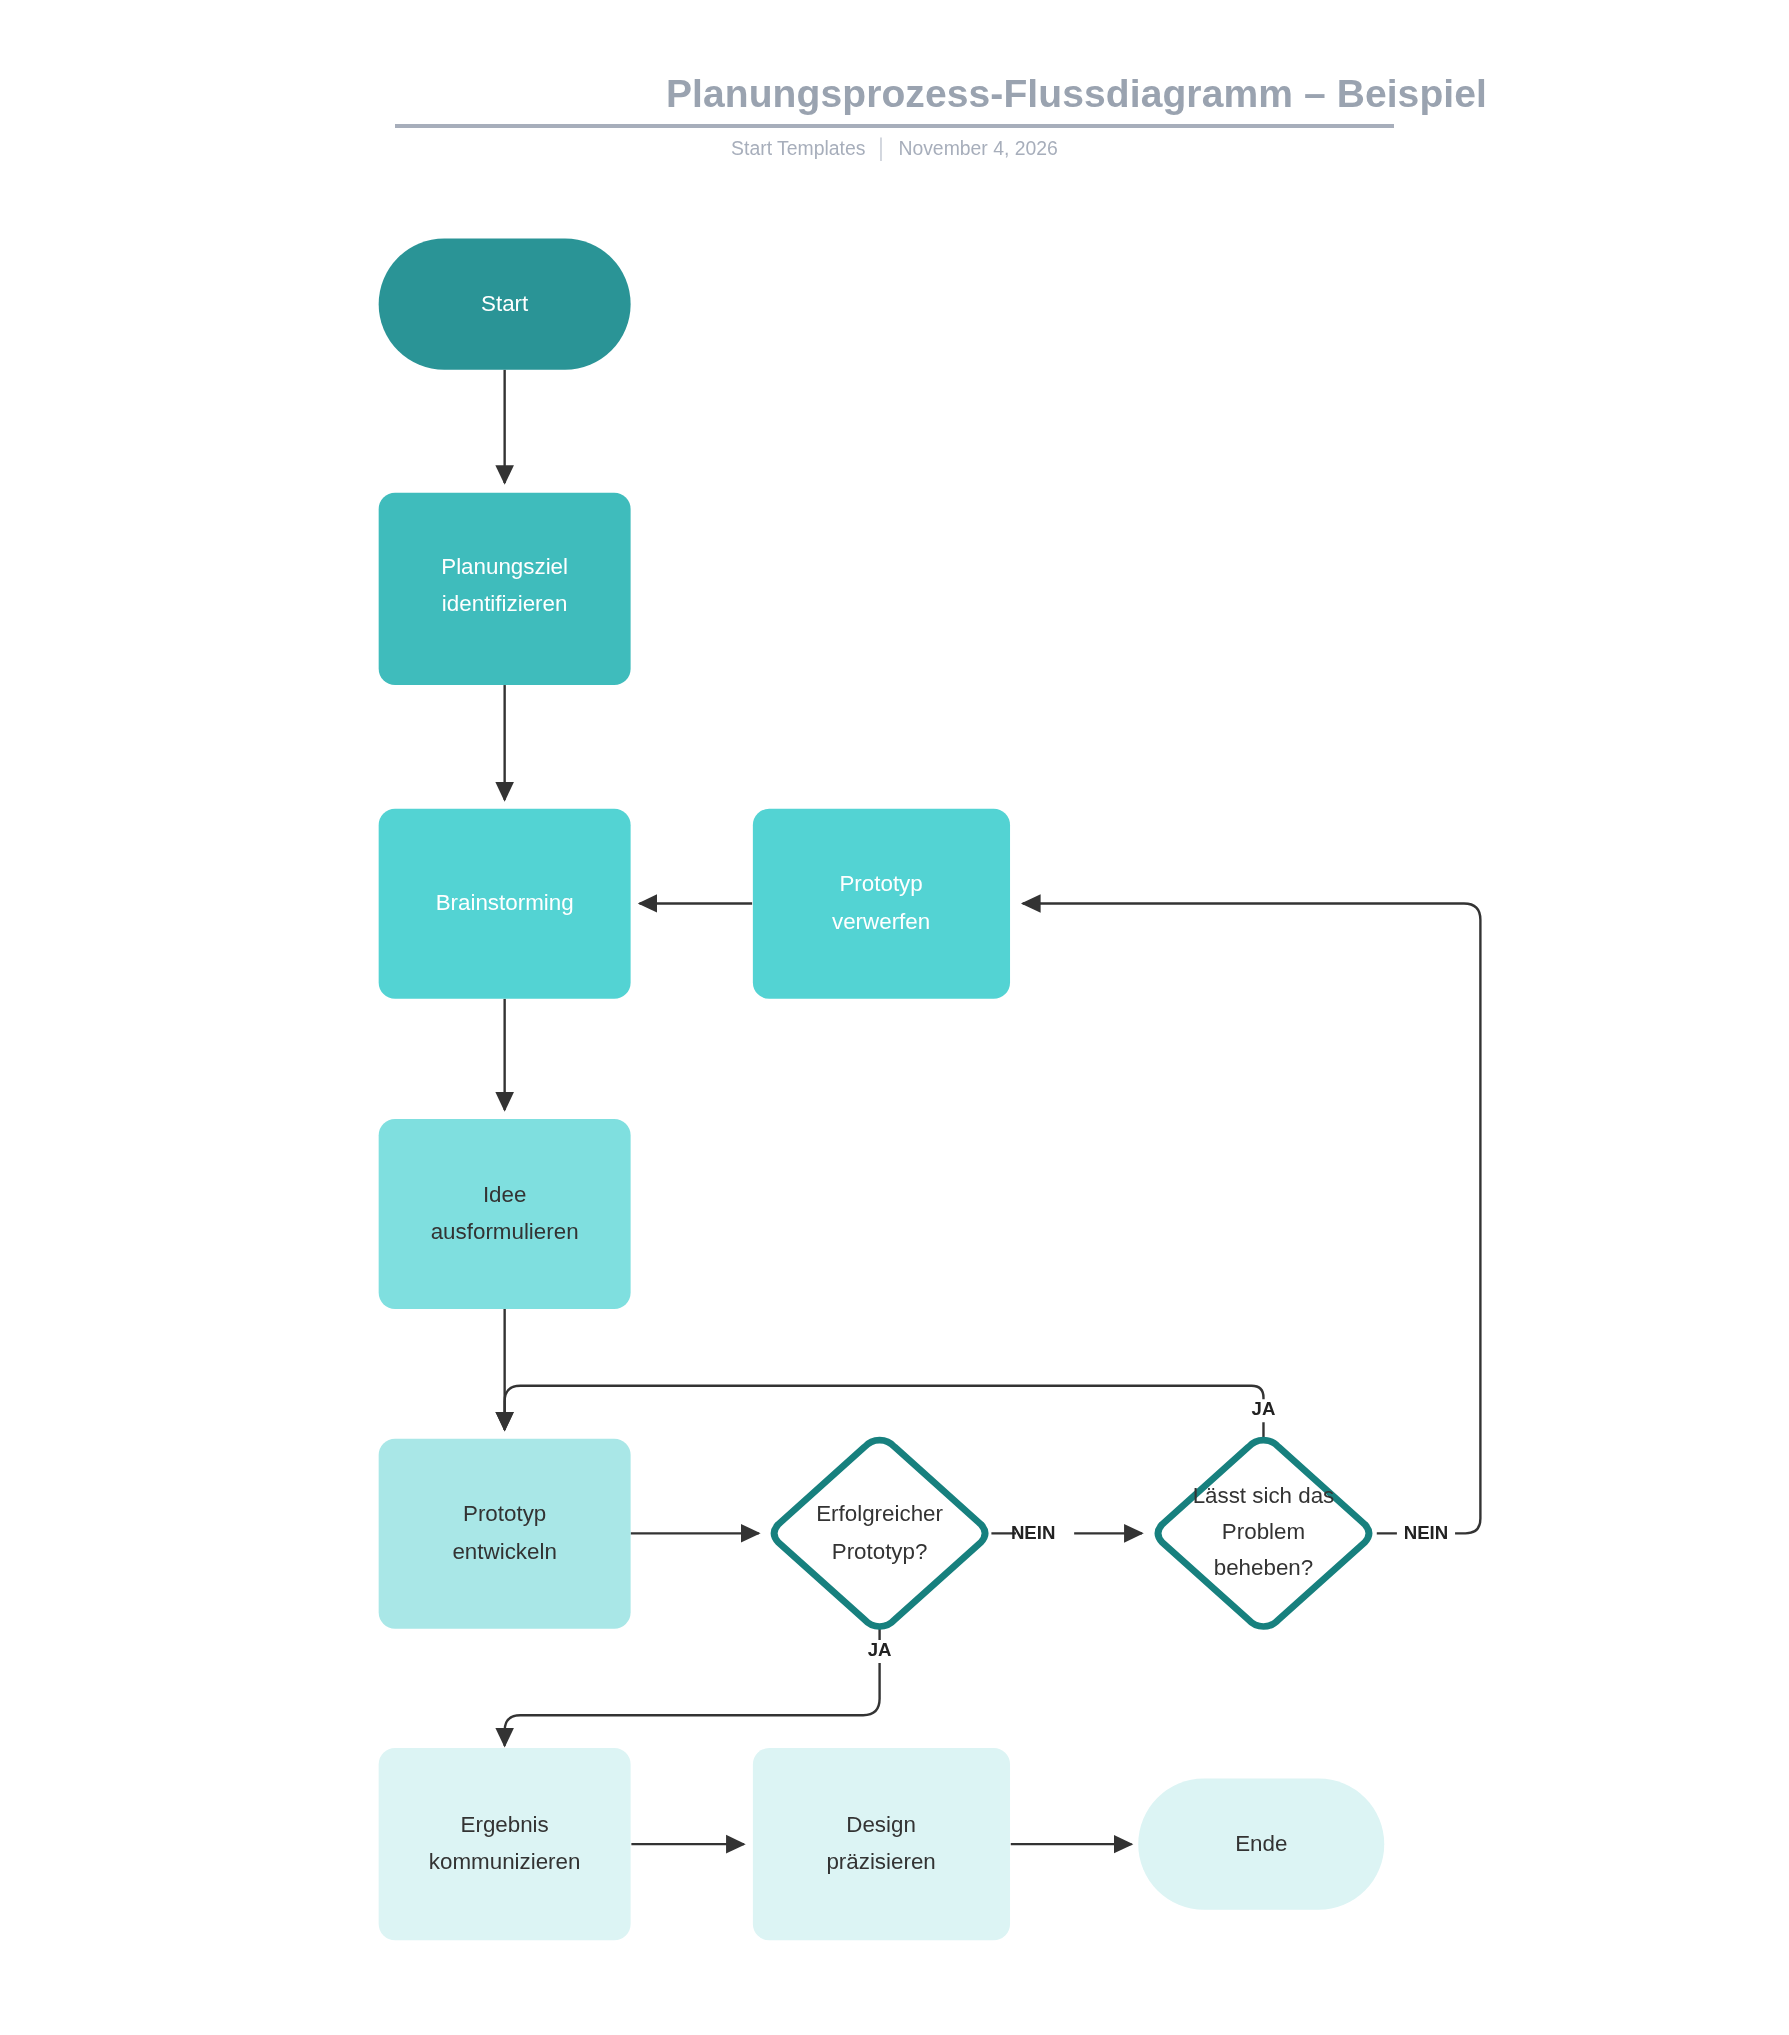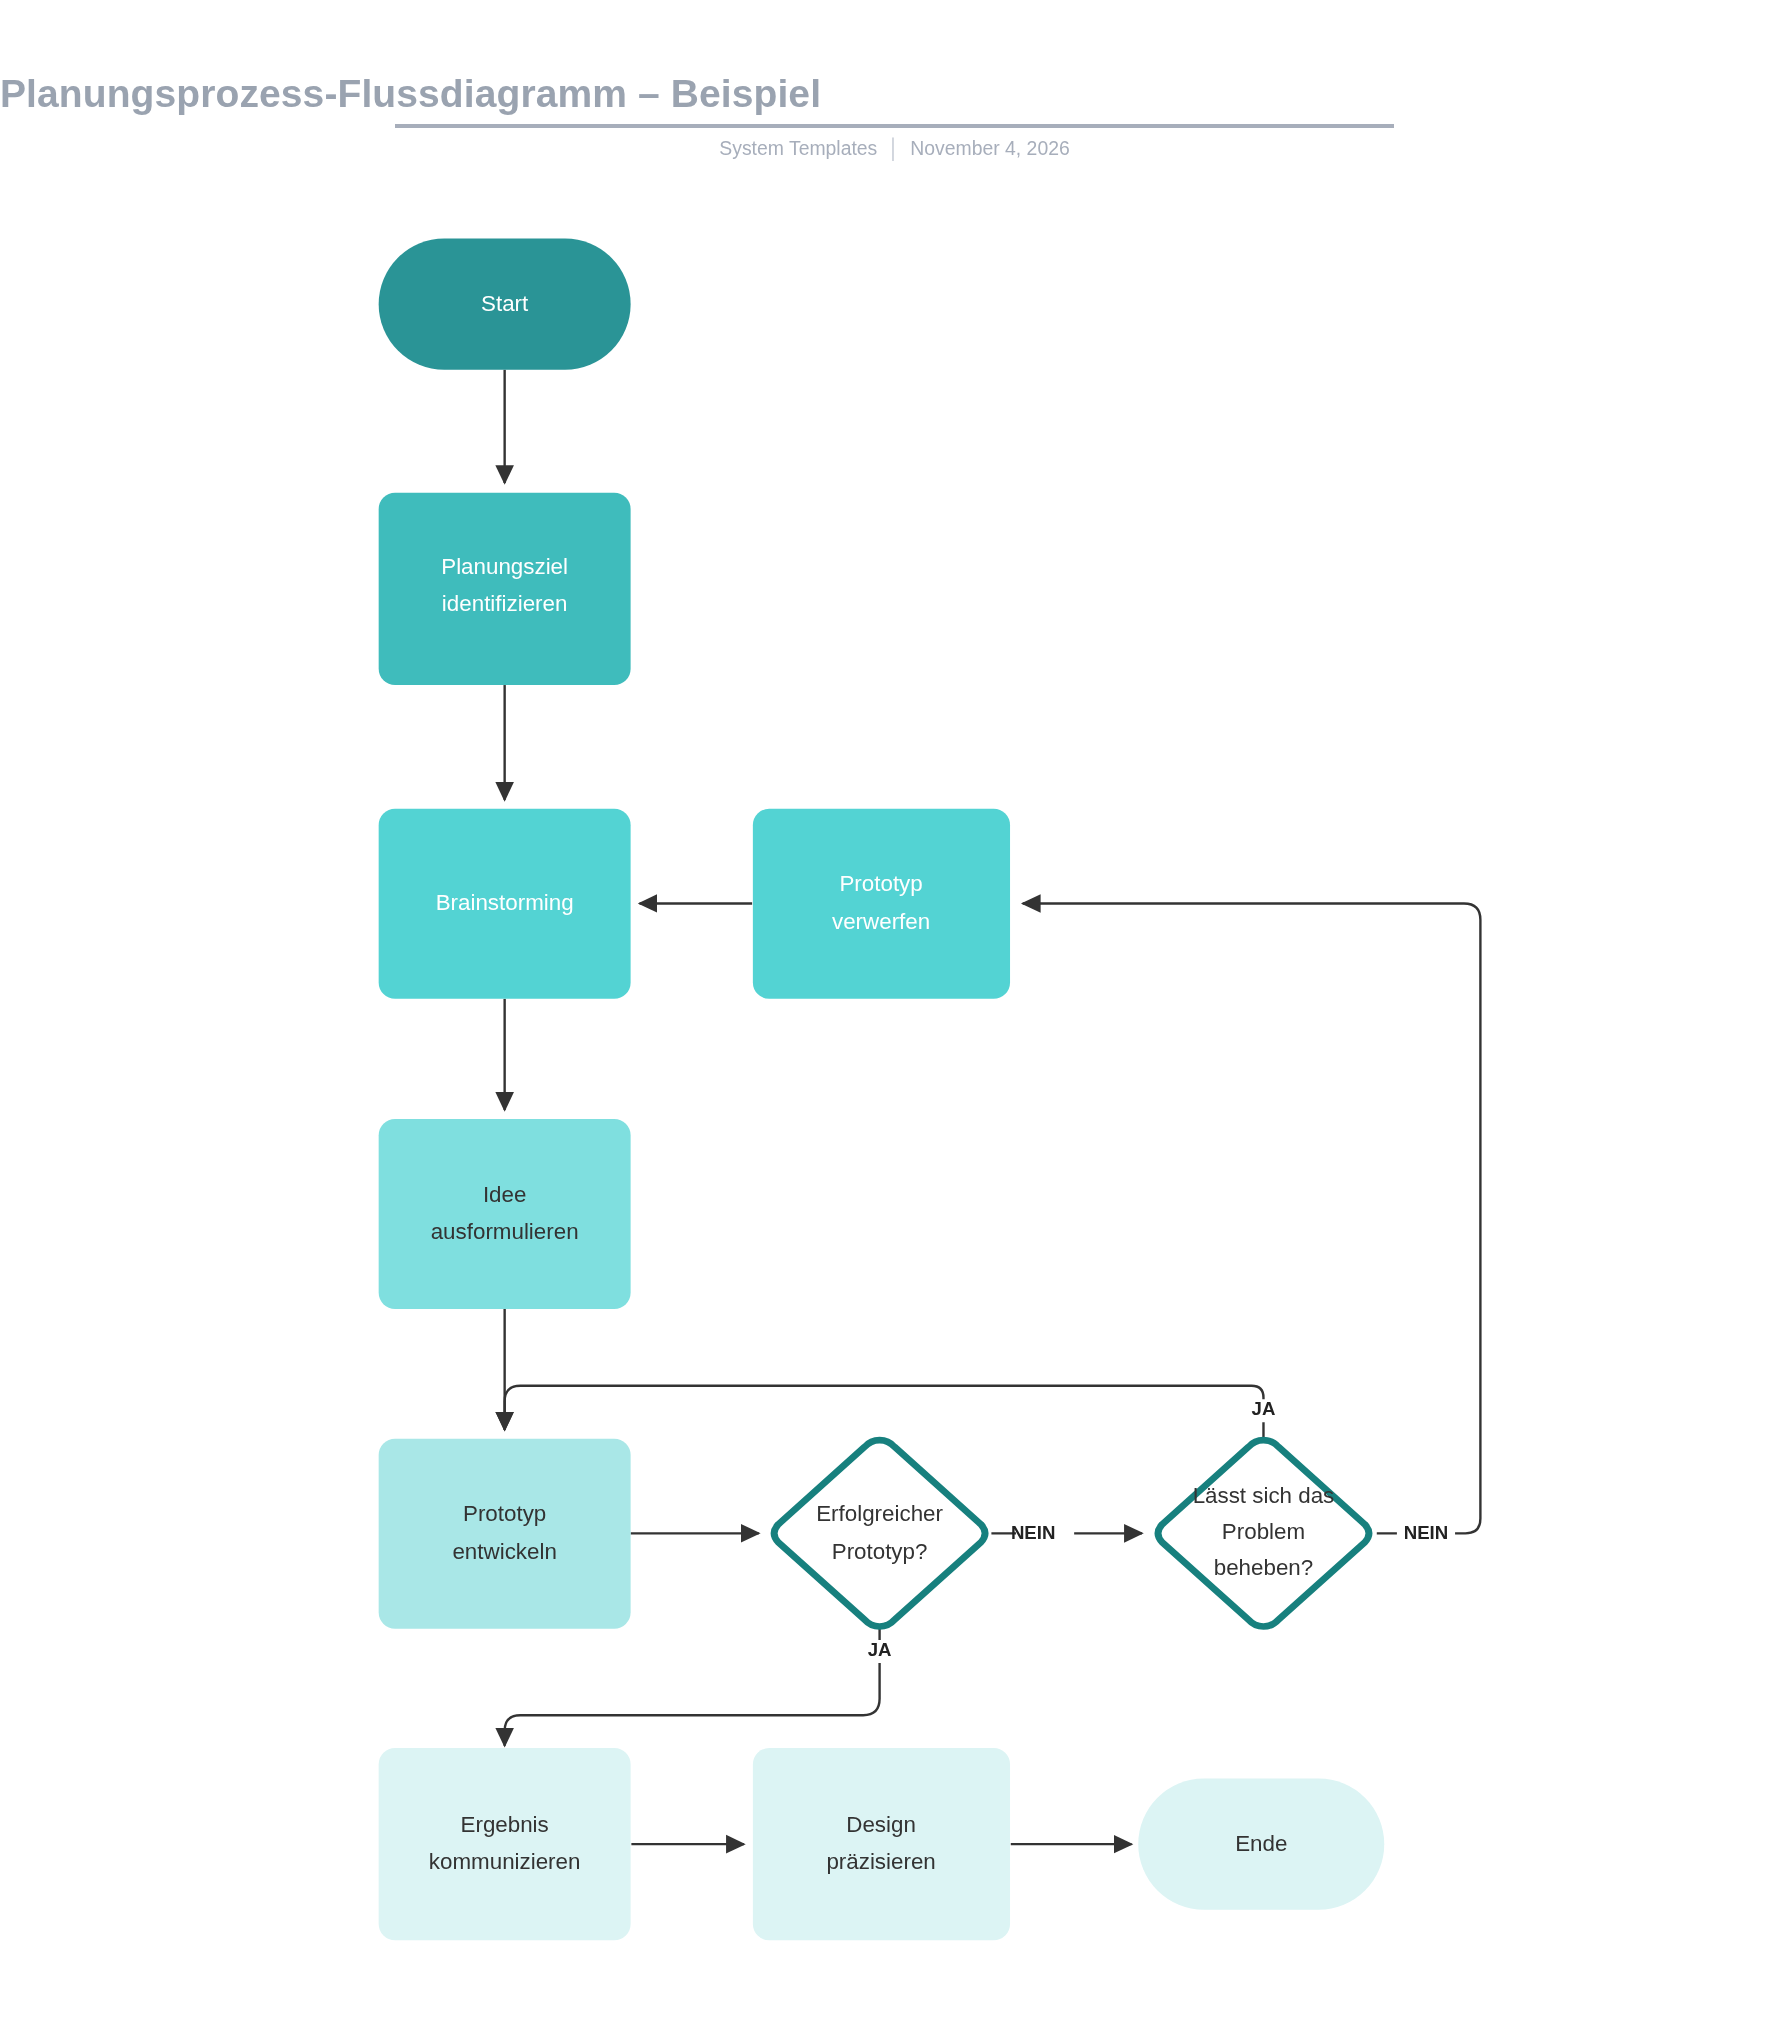--- a/index.html
+++ b/index.html
@@ -1,20 +1,20 @@
 <!DOCTYPE html>
 <html style="font-size:12px"><head>
 <meta charset="utf-8">
 <style>
   html,body{margin:0;padding:0;background:#ffffff;}
   body{width:1789px;height:2035px;font-family:"Liberation Sans",sans-serif;overflow:hidden;}
   #stage{position:relative;width:1789px;height:2035px;background:#ffffff;}
   #flow{position:absolute;left:0;top:0;width:1789px;height:2035px;}
   .hdr-title{
-    position:absolute;left:0;top:72px;width:1487px;text-align:left;
+    position:absolute;left:0;top:72px;width:1487px;text-align:right;
     font-size:39px;font-weight:bold;color:#9aa3b0;letter-spacing:0.1px;
   }
   .hdr-rule{
     position:absolute;left:395px;top:124px;width:999px;height:3.7px;background:#a7aebb;
   }
   .hdr-sub{
     position:absolute;left:0;top:137px;width:1789px;text-align:center;
     font-size:19.4px;color:#a7aebb;font-weight:normal;
   }
   .hdr-sub .sep{display:inline-block;padding:0 10.4px;color:#c2c8d2;font-weight:300;}
@@ -34,21 +34,21 @@
   .edge{fill:none;stroke:#333333;stroke-width:3.2;}
 </style>
 </head>
 <body>
 
 <div id="stage">
 
   <div class="hdr-title">Planungsprozess-Flussdiagramm – Beispiel</div>
   <div class="hdr-rule"></div>
   <div class="hdr-sub">
-    <span>System Templates</span><span class="sep">│</span><span>November 4, 2026</span>
+    <span>Start Templates</span><span class="sep">│</span><span>November 4, 2026</span>
   </div>
 
   <svg id="flow" viewBox="0 0 2400 2730">
     <defs>
       <marker id="ah" viewBox="0 0 12 12" refX="10" refY="6" markerWidth="9" markerHeight="9" orient="auto-start-reverse">
         <path d="M0,0.8 L11,6 L0,11.2 z" fill="#333333"></path>
       </marker>
     </defs>
 
     <g>

